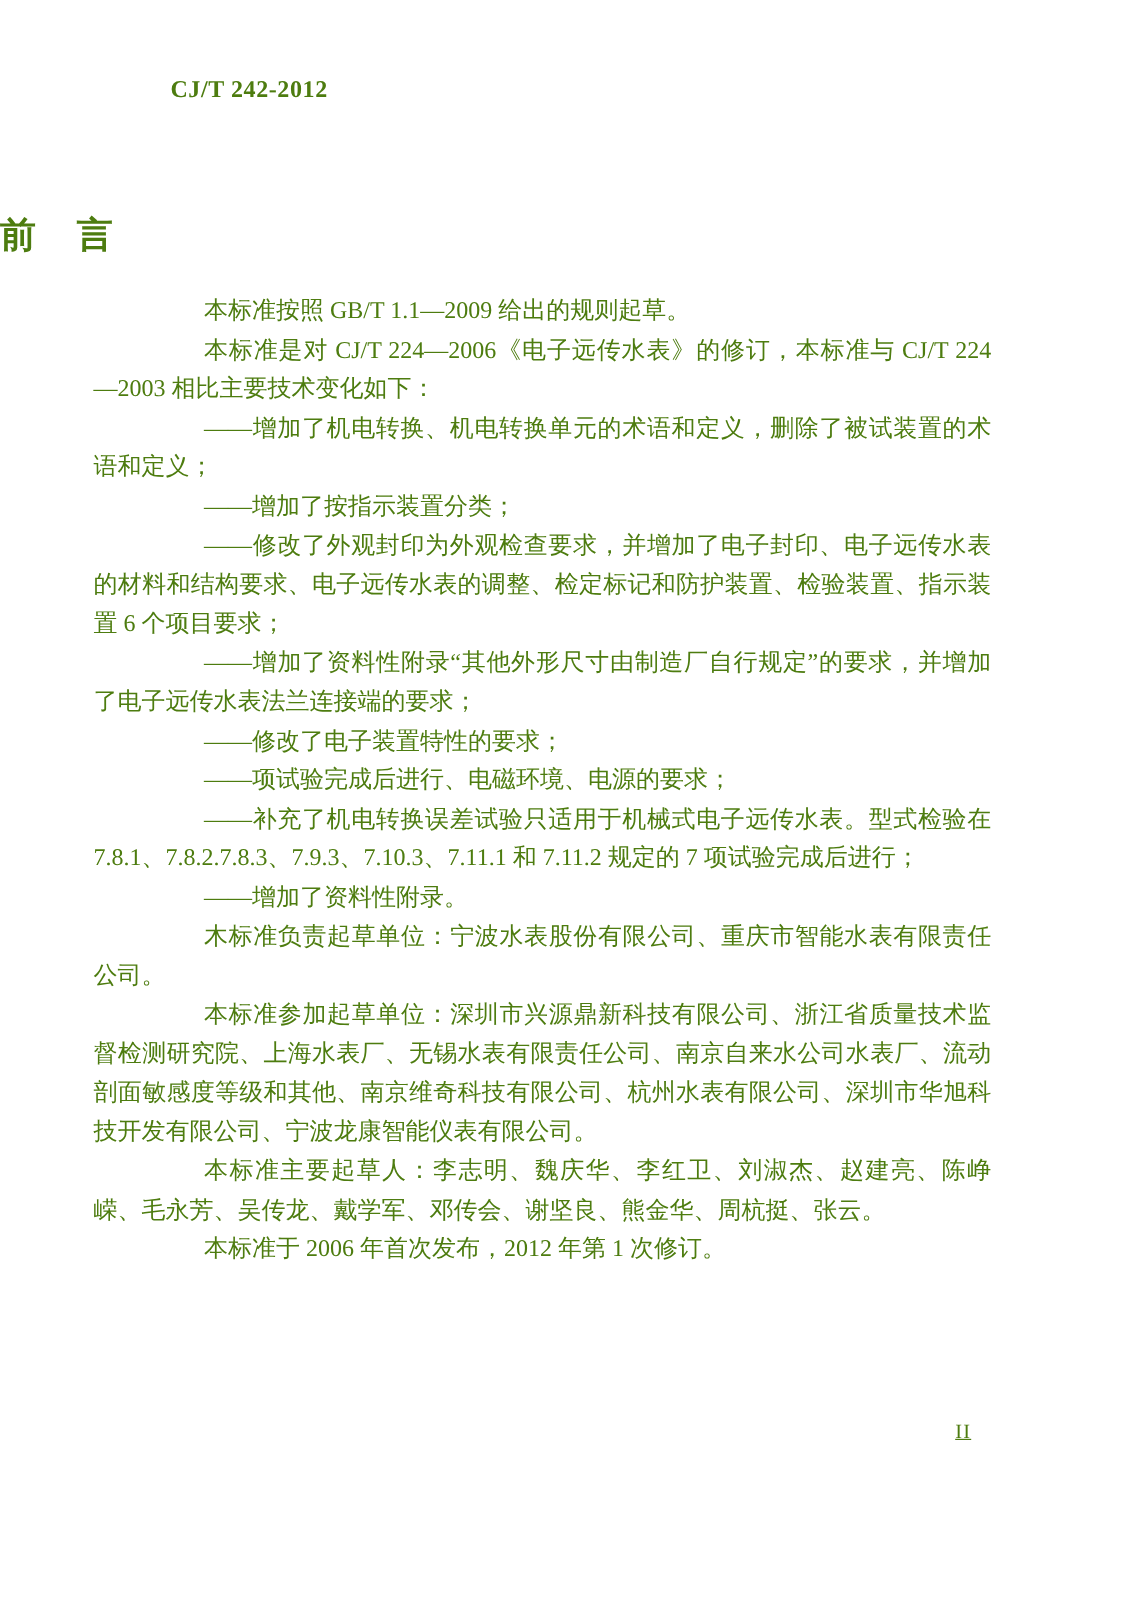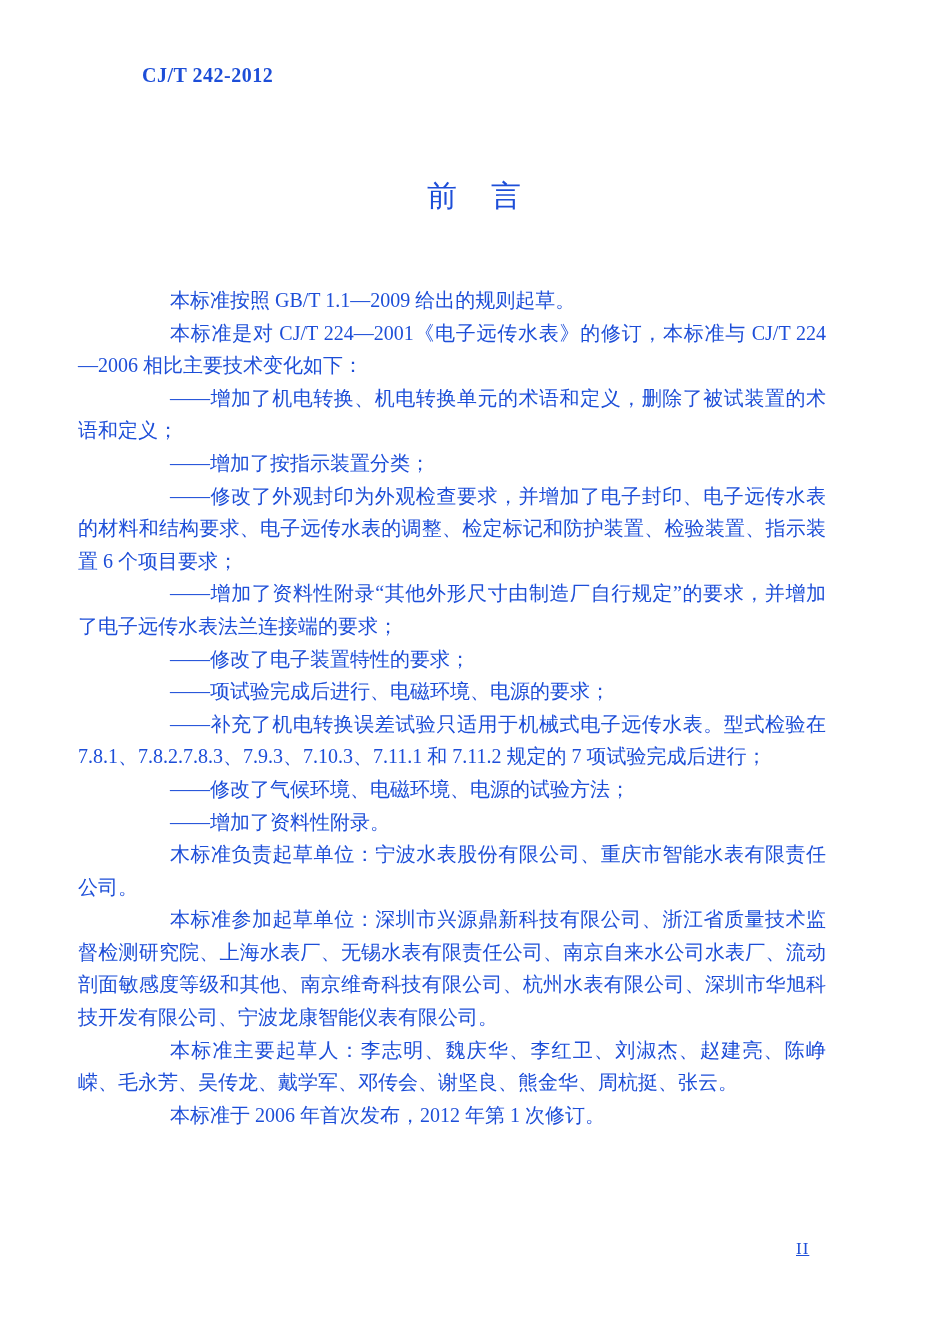--- a/index.html
+++ b/index.html
@@ -5,93 +5,91 @@
   html, body {
     margin: 0;
     padding: 0;
     background: #ffffff;
   }
   .page {
     position: relative;
     width: 950px;
     height: 1344px;
     background: #ffffff;
-    color: #1d4ed8;
+    color: #4d7c0f;
     font-family: "Liberation Serif", serif;
     overflow: hidden;
   }
   .standard-number {
     position: absolute;
     top: 64px;
     left: 142px;
     font-size: 20px;
     font-weight: bold;
     letter-spacing: 0.5px;
     white-space: nowrap;
   }
   .page-title {
     position: absolute;
     top: 176px;
     left: 0;
     width: 100%;
-    text-align: center;
+    text-align: left;
     font-family: "Liberation Sans", sans-serif;
     font-size: 30px;
-    font-weight: normal;
+    font-weight: bold;
     letter-spacing: 2px;
   }
   .foreword {
     position: absolute;
     top: 243px;
     left: 78px;
     width: 748px;
     font-size: 20px;
     line-height: 32.6px;
     text-align: justify;
-    margin-top: 41px;
   }
   .foreword p {
     margin: 0;
     padding: 0;
     text-indent: 92px;
   }
   .foreword sup {
     font-size: 13px;
     line-height: 0;
     vertical-align: super;
   }
   .page-number {
     position: absolute;
-    top: 1239px;
+    top: 1183px;
     left: 796px;
     font-size: 17px;
     letter-spacing: 1px;
     text-decoration: underline;
   }
 </style>
 </head>
 <body>
 
 <div class="page">
 
   <div class="standard-number">CJ/T 242-2012</div>
 
   <div class="page-title">前　言</div>
 
   <div class="foreword">
       <p><span>本标准按照 GB/T 1.1—2009 给出的规则起草。</span></p>
-      <p><span>本标准是对 CJ/T 224—2001《电子远传水表》的修订，本标准与 CJ/T 224—2006 相比主要技术变化如下：</span></p>
+      <p><span>本标准是对 CJ/T 224—2006《电子远传水表》的修订，本标准与 CJ/T 224—2003 相比主要技术变化如下：</span></p>
       <p><span>——增加了机电转换、机电转换单元的术语和定义，删除了被试装置的术语和定义；</span></p>
       <p><span>——增加了按指示装置分类；</span></p>
       <p><span>——修改了外观封印为外观检查要求，并增加了电子封印、电子远传水表的材料和结构要求、电子远传水表的调整、检定标记和防护装置、检验装置、指示装置 6 个项目要求；</span></p>
       <p><span>——增加了资料性附录“其他外形尺寸由制造厂自行规定”的要求，并增加了电子远传水表法兰连接端的要求；</span></p>
       <p><span>——修改了电子装置特性的要求；</span></p>
       <p><span>——项试验完成后进行、电磁环境、电源的要求；</span></p>
       <p><span>——补充了机电转换误差试验只适用于机械式电子远传水表。型式检验在 7.8.1、7.8.2.7.8.3、7.9.3、7.10.3、7.11.1 和 7.11.2 规定的 7 项试验完成后进行；</span></p>
-      <p><span>——修改了气候环境、电磁环境、电源的试验方法；</span></p>
       <p><span>——增加了资料性附录。</span></p>
       <p><span>木标准负责起草单位：宁波水表股份有限公司、重庆市智能水表有限责任公司。</span></p>
       <p><span>本标准参加起草单位：深圳市兴源鼎新科技有限公司、浙江省质量技术监督检测研究院、上海水表厂、无锡水表有限责任公司、南京自来水公司水表厂、流动剖面敏感度等级和其他、南京维奇科技有限公司、杭州水表有限公司、深圳市华旭科技开发有限公司、宁波龙康智能仪表有限公司。</span></p>
       <p><span>本标准主要起草人：李志明、魏庆华、李红卫、刘淑杰、赵建亮、陈峥嵘、毛永芳、吴传龙、戴学军、邓传会、谢坚良、熊金华、周杭挺、张云。</span></p>
       <p><span>本标准于 2006 年首次发布，2012 年第 1 次修订。</span></p>
     </div>
 
   <div class="page-number">II</div>
 
 </div>

